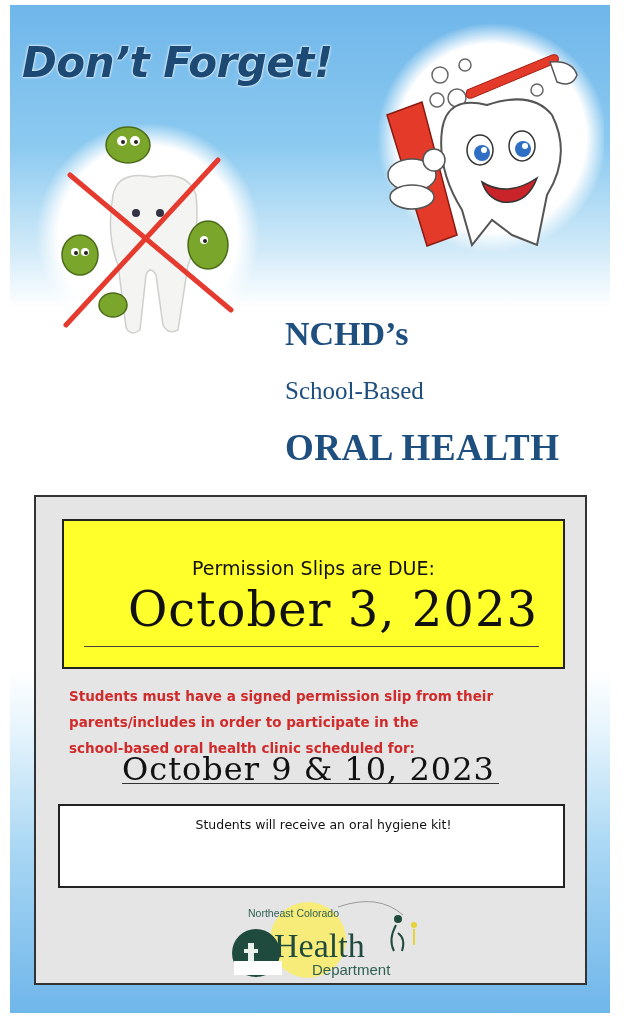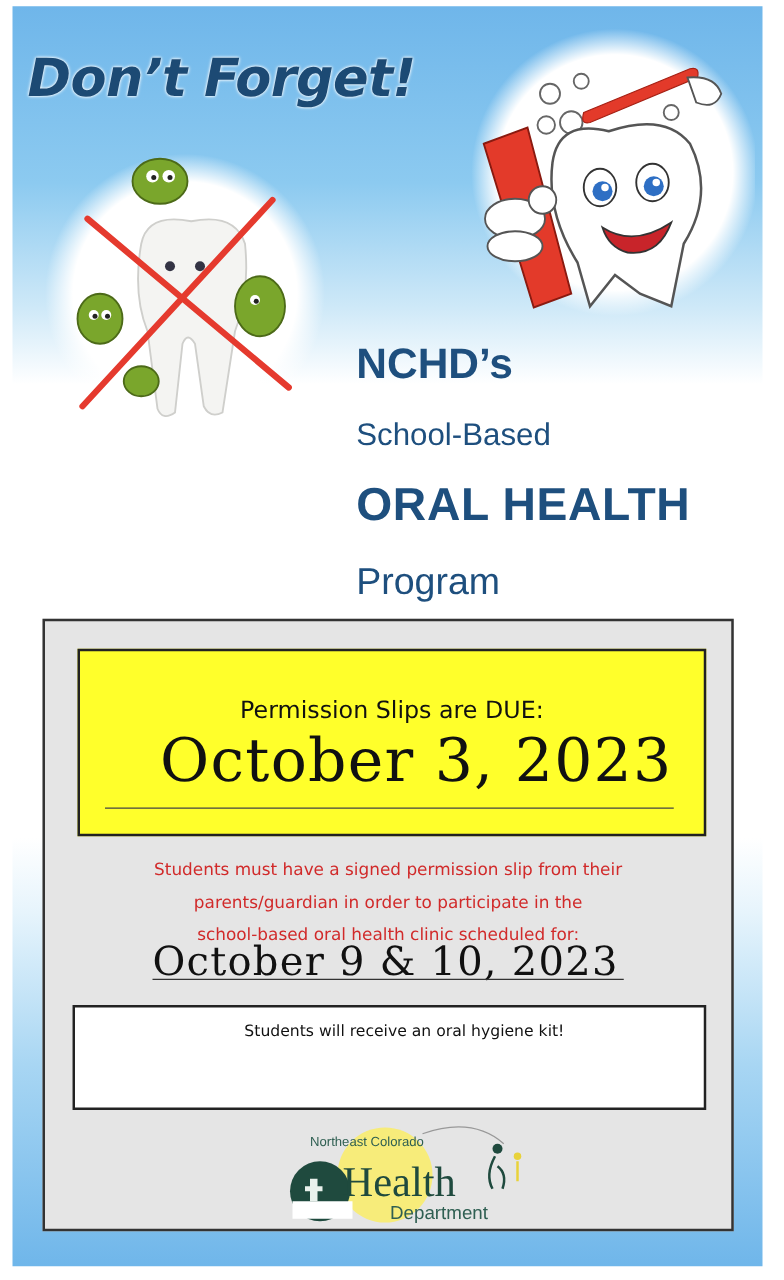--- a/index.html
+++ b/index.html
@@ -11,39 +11,39 @@
   .headline {
     position:absolute; left:22px; top:38px; margin:0;
     font-family:"DejaVu Sans", sans-serif; font-weight:bold; font-style:italic;
     font-size:42px; color:#1c4a74; letter-spacing:-0.5px;
     text-shadow: 0 0 3px #ffffff, 0 0 2px #ffffff;
   }
   .ill { position:absolute; }
   .ill-germs { left:18px; top:115px; width:250px; height:230px; }
   .ill-happy { left:372px; top:20px; width:232px; height:235px; }
   .title-block { position:absolute; left:285px; top:270px; color:#1e4f7e; }
-  .title-block div { font-family:Liberation Sans, sans-serif; }
+  .title-block div { font-family:Liberation Serif, serif;margin-top:43px; }
   .t1 { position:absolute; top:2px; font-size:34px; font-weight:bold; white-space:nowrap; }
   .t2 { position:absolute; top:64px; font-size:25px; white-space:nowrap; }
   .t3 { position:absolute; top:113px; font-size:37px; font-weight:bold; white-space:nowrap; letter-spacing:0.5px; }
   .t4 { position:absolute; top:179px; font-size:30px; white-space:nowrap; }
   .form-box {
     position:absolute; left:34px; top:495px; width:549px; height:486px;
     background:#e5e5e5; border:2px solid #333;
   }
   .due-box {
     position:absolute; left:26px; top:22px; width:499px; height:146px;
     background:#ffff2b; border:2px solid #222;
   }
   .due-label { position:absolute; left:0; right:0; top:36px; text-align:center; font-size:19px; color:#111; }
   .due-date {
     position:absolute; left:64px; top:60px; font-family:"DejaVu Serif", serif; font-size:48px; color:#111; letter-spacing:1px;
   }
   .due-line { position:absolute; left:20px; right:24px; top:125px; border-top:1.5px solid #444; }
-  .req-text { position:absolute; left:0; right:0; top:186px; text-align:center; color:#d12a2a; font-weight:normal; font-size:13.5px; line-height:26px; }
+  .req-text { position:absolute; left:0; right:0; top:186px; color:#d12a2a; font-weight:bold; font-size:13.5px; line-height:26px;padding-left:33px; }
   .clinic-date { position:absolute; left:86px; top:253px; font-family:"DejaVu Serif", serif; font-size:32px; color:#111; letter-spacing:1px; }
   .clinic-line { position:absolute; left:86px; right:86px; top:286px; border-top:1.5px solid #333; }
   .kit-box {
     position:absolute; left:22px; top:307px; width:503px; height:80px; border:2px solid #222; background:#fff;
   }
   .kit-text { position:absolute; left:0; right:0; top:8px; text-align:center; font-size:12.5px; line-height:22px; color:#111;padding-left:24px; }
   .logo { position:absolute; left:192px; top:398px; width:200px; height:86px; }
 </style>
 </head>
 <body>
@@ -139,21 +139,21 @@
 
 <div class="form-box">
   <div class="due-box">
     <div class="due-label">Permission Slips are DUE:</div>
     <div class="due-date">October 3, 2023</div>
     <div class="due-line"></div>
   </div>
 
   <div class="req-text">
     <div>Students must have a signed permission slip from their</div>
-    <div>parents/guardian in order to participate in the</div>
+    <div>parents/includes in order to participate in the</div>
     <div>school-based oral health clinic scheduled for:</div>
   </div>
 
   <div class="clinic-date">October 9 &amp; 10, 2023</div>
   <div class="clinic-line"></div>
 
   <div class="kit-box">
     <div class="kit-text">
       <div>Students will receive an oral hygiene kit!</div>
     </div>

